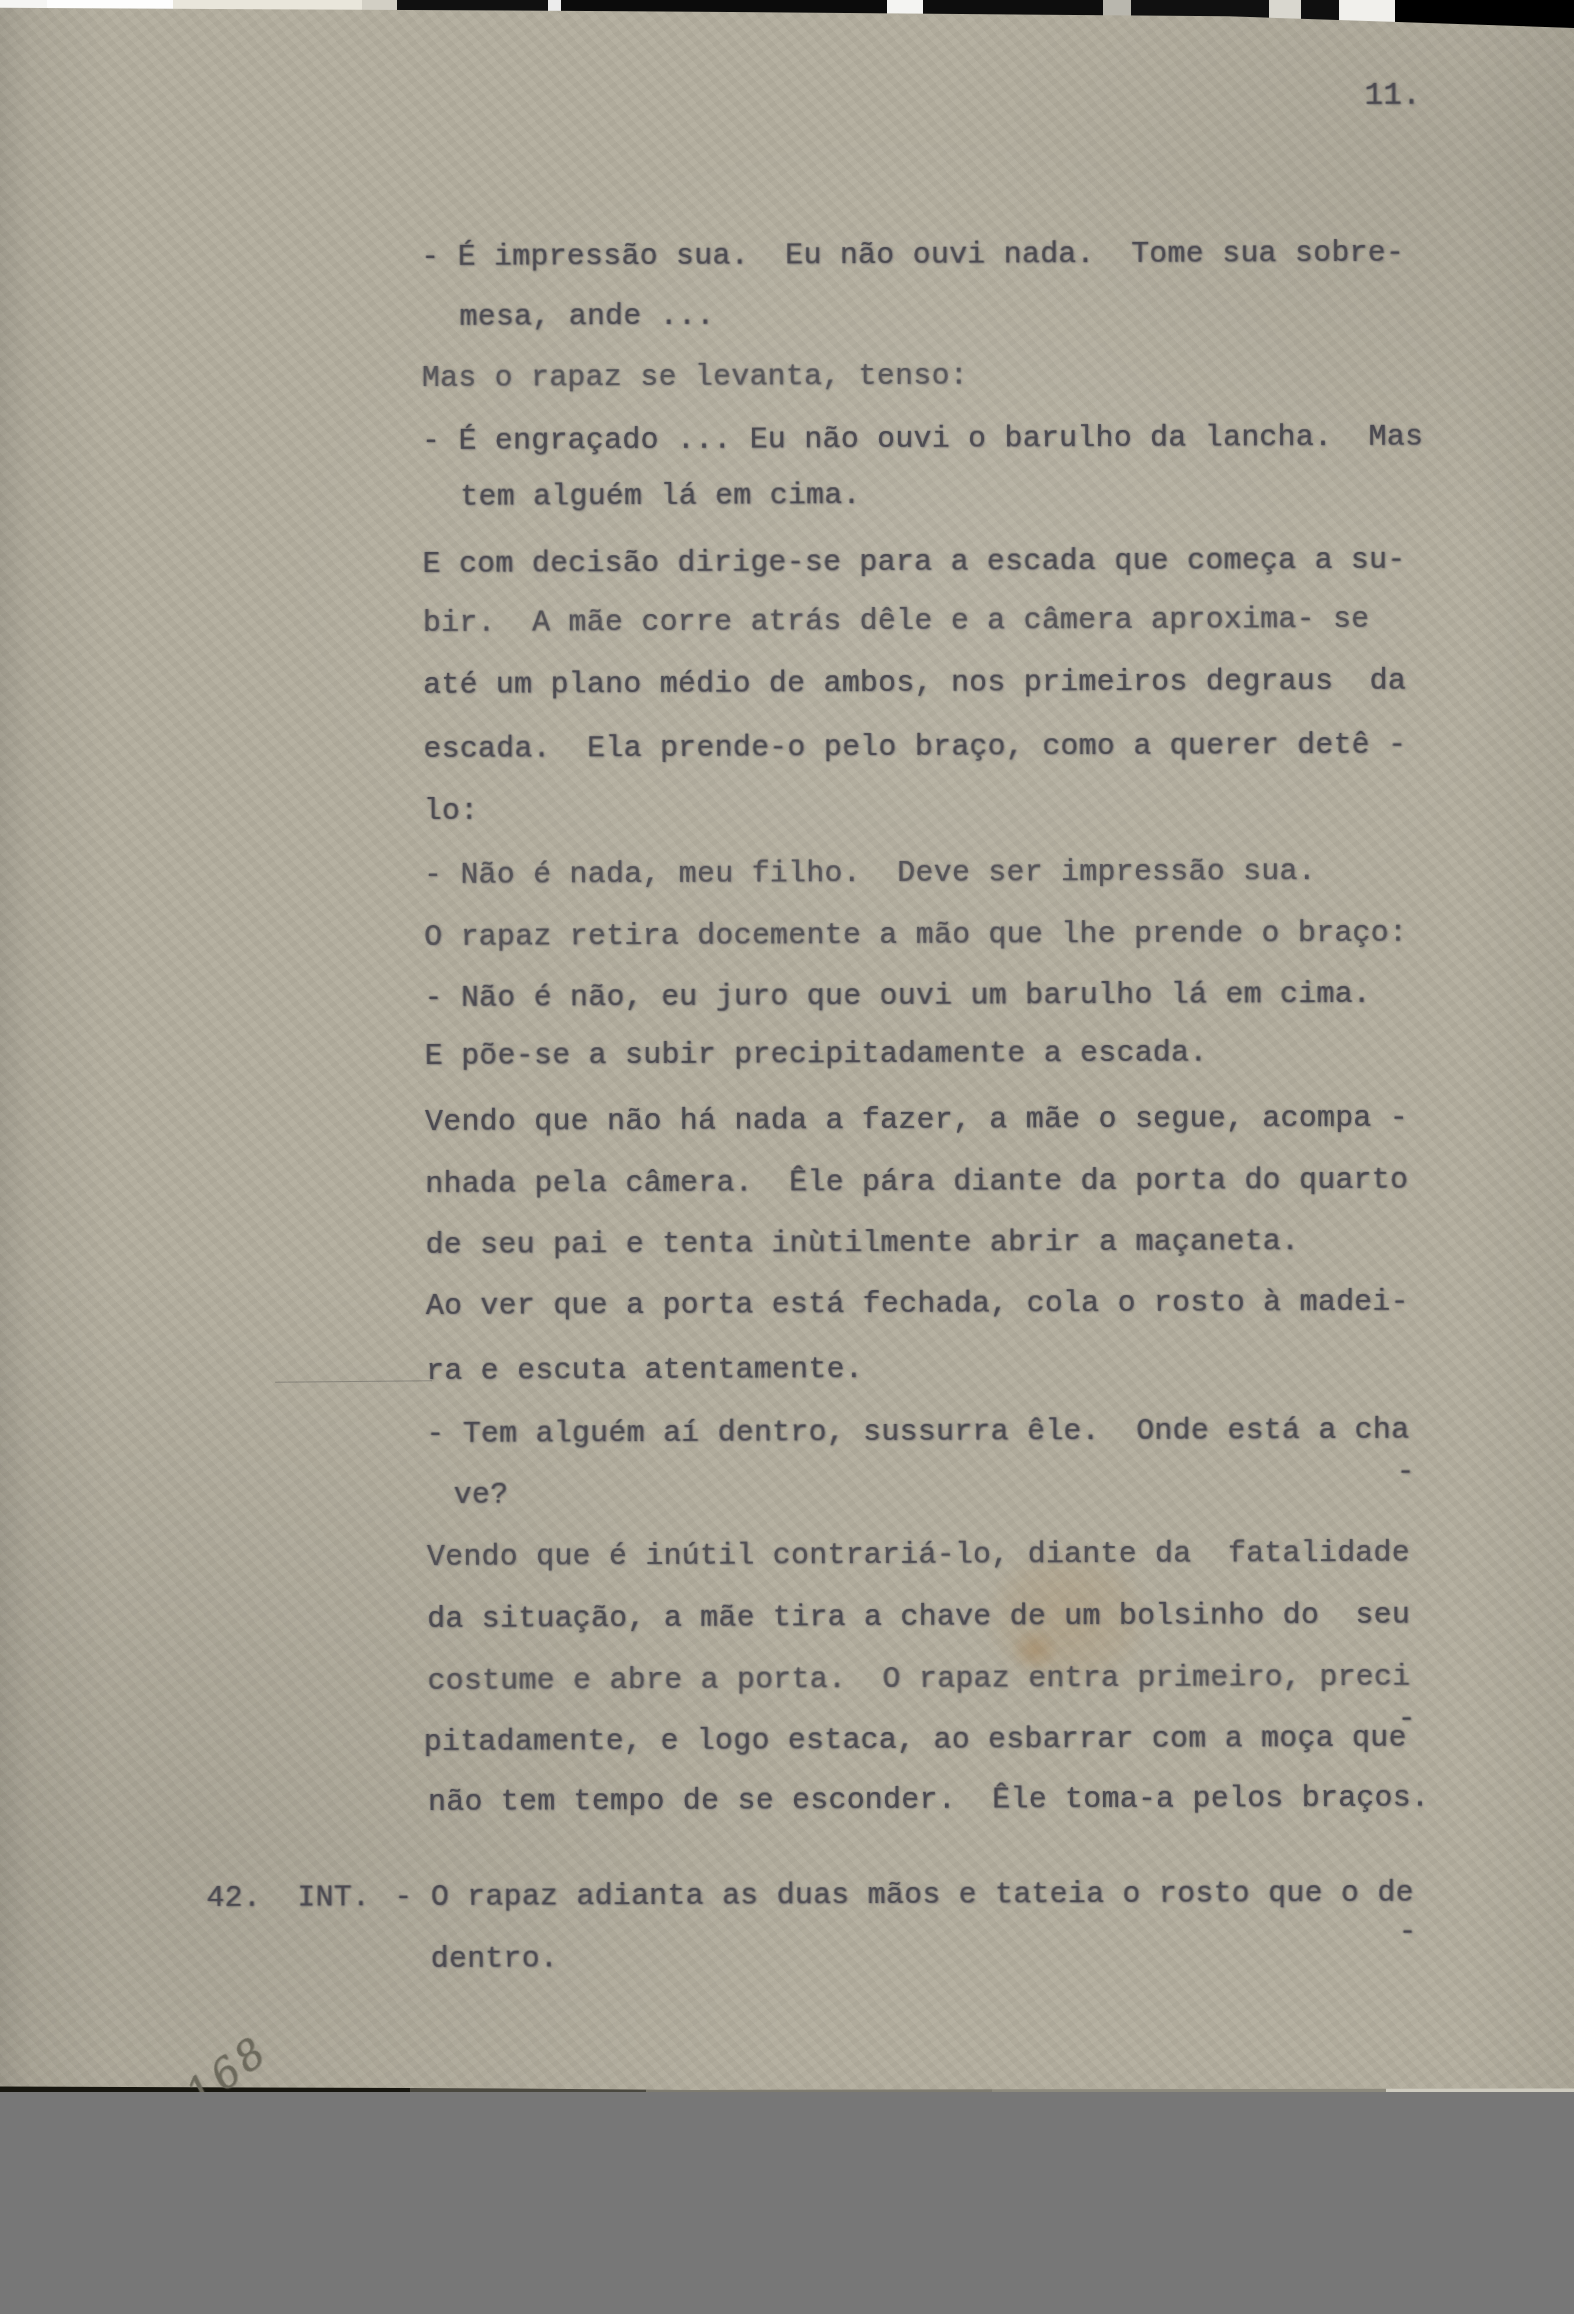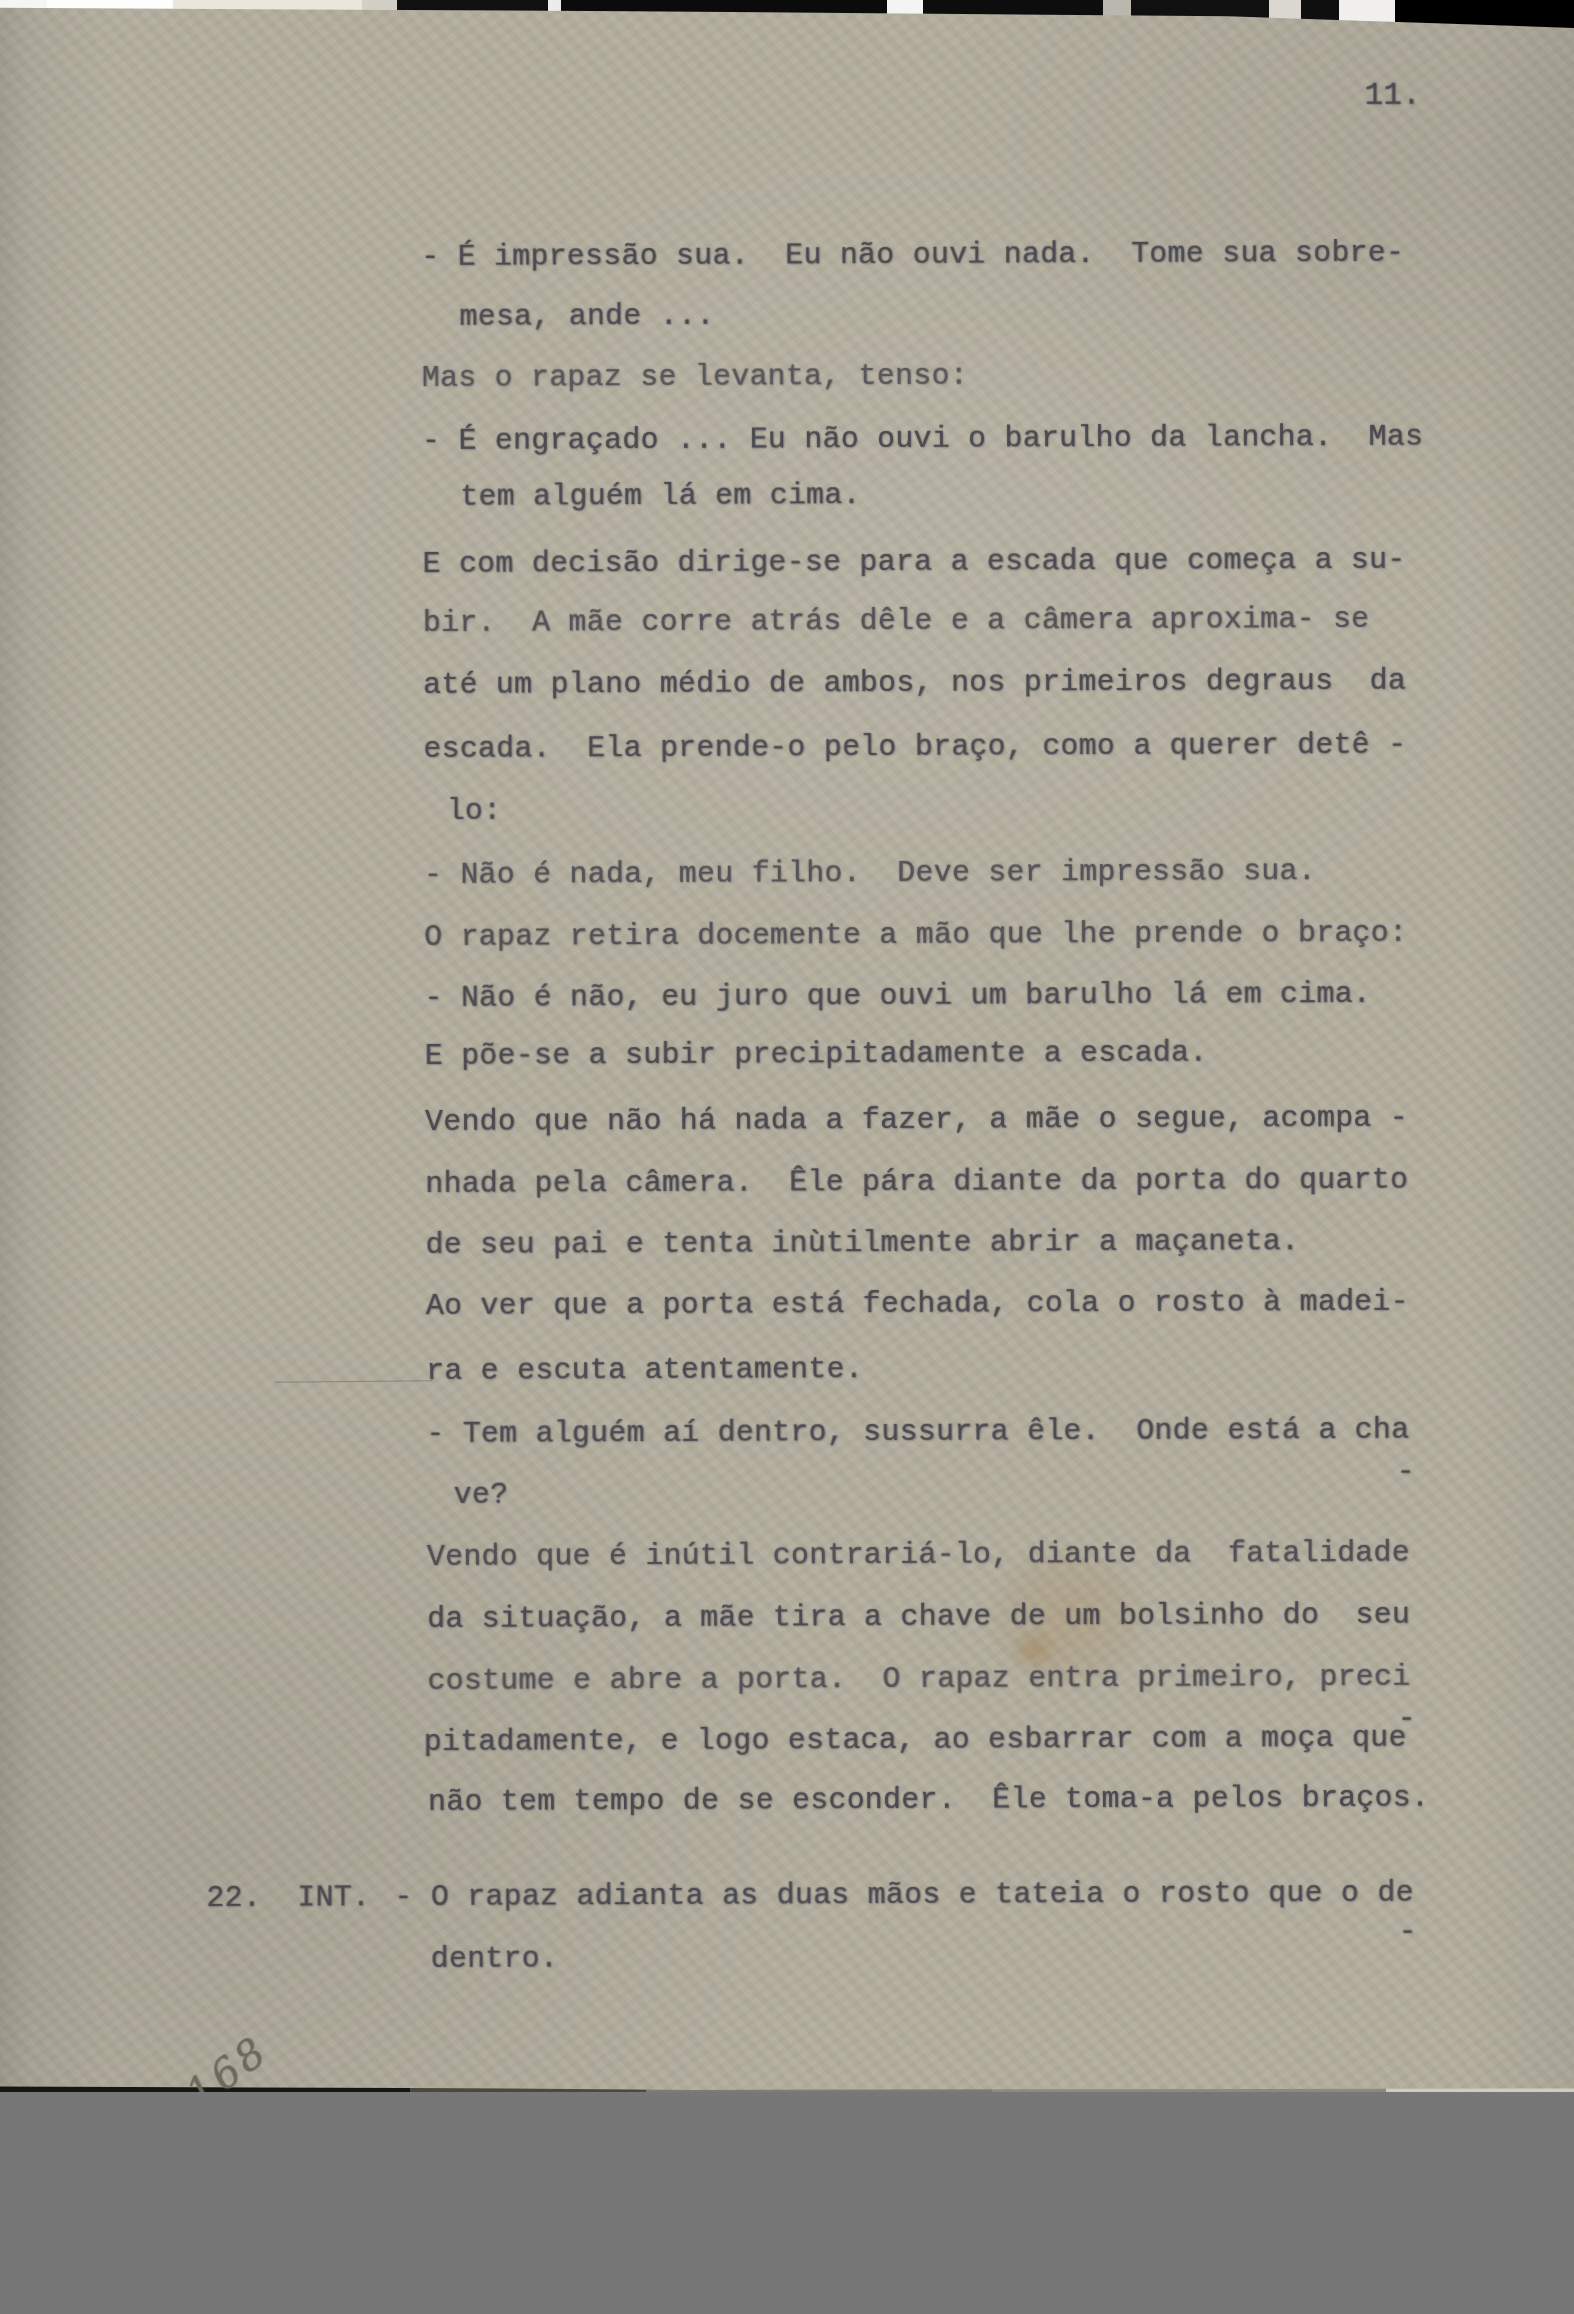--- a/index.html
+++ b/index.html
@@ -97,42 +97,42 @@
 
     <div class="ln" style="top:240px;left:425px">- É impressão sua.  Eu não ouvi nada.  Tome sua sobre-</div>
     <div class="ln" style="top:300px;left:463px">mesa, ande ...</div>
     <div class="ln" style="top:361px;left:425px;opacity:.82">Mas o rapaz se levanta, tenso:</div>
     <div class="ln" style="top:424px;left:425px">- É engraçado ... Eu não ouvi o barulho da lancha.  Mas</div>
     <div class="ln" style="top:480px;left:463px">tem alguém lá em cima.</div>
     <div class="ln" style="top:547px;left:425px">E com decisão dirige-se para a escada que começa a su-</div>
     <div class="ln" style="top:606px;left:425px;opacity:.85">bir.  A mãe corre atrás dêle e a câmera aproxima- se</div>
     <div class="ln" style="top:668px;left:425px">até um plano médio de ambos, nos primeiros degraus  da</div>
     <div class="ln" style="top:732px;left:425px">escada.  Ela prende-o pelo braço, como a querer detê -</div>
-    <div class="ln" style="top:794px;left:448px">lo:</div>
+    <div class="ln" style="top:794px;left:425px">lo:</div>
     <div class="ln" style="top:858px;left:425px;opacity:.84">- Não é nada, meu filho.  Deve ser impressão sua.</div>
     <div class="ln" style="top:920px;left:425px;opacity:.86">O rapaz retira docemente a mão que lhe prende o braço:</div>
     <div class="ln" style="top:981px;left:425px">- Não é não, eu juro que ouvi um barulho lá em cima.</div>
     <div class="ln" style="top:1039px;left:425px">E põe-se a subir precipitadamente a escada.</div>
     <div class="ln" style="top:1105px;left:425px">Vendo que não há nada a fazer, a mãe o segue, acompa -</div>
     <div class="ln" style="top:1167px;left:425px">nhada pela câmera.  Êle pára diante da porta do quarto</div>
     <div class="ln" style="top:1228px;left:425px">de seu pai e tenta inùtilmente abrir a maçaneta.</div>
     <div class="ln" style="top:1289px;left:425px">Ao ver que a porta está fechada, cola o rosto à madei-</div>
     <div class="ln" style="top:1354px;left:425px">ra e escuta atentamente.</div>
     <div class="ln" style="top:1417px;left:425px">- Tem alguém aí dentro, sussurra êle.  Onde está a cha</div>
     <div class="ln hyph" style="top:1459px;left:1395px">-</div>
     <div class="ln" style="top:1478px;left:452px">ve?</div>
     <div class="ln" style="top:1540px;left:425px;opacity:.87">Vendo que é inútil contrariá-lo, diante da  fatalidade</div>
     <div class="ln" style="top:1602px;left:425px">da situação, a mãe tira a chave de um bolsinho do  seu</div>
     <div class="ln" style="top:1664px;left:425px;opacity:.85">costume e abre a porta.  O rapaz entra primeiro, preci</div>
     <div class="ln hyph" style="top:1706px;left:1395px">-</div>
     <div class="ln" style="top:1725px;left:421px">pitadamente, e logo estaca, ao esbarrar com a moça que</div>
     <div class="ln" style="top:1785px;left:425px">não tem tempo de se esconder.  Êle toma-a pelos braços.</div>
 
     <div class="ln scene-rel" style="top:1880px;left:203px">
-      <span style="left:0">22.</span>
+      <span style="left:0">42.</span>
       <span style="left:91px">INT.</span>
       <span style="left:188px">- O rapaz adianta as duas mãos e tateia o rosto que o de</span>
     </div>
     <div class="ln hyph" style="top:1919px;left:1395px">-</div>
     <div class="ln" style="top:1942px;left:427px">dentro.</div>
 
   </div>
 
   <div class="handwriting">
     <span class="hw1">VM fü 168</span>

